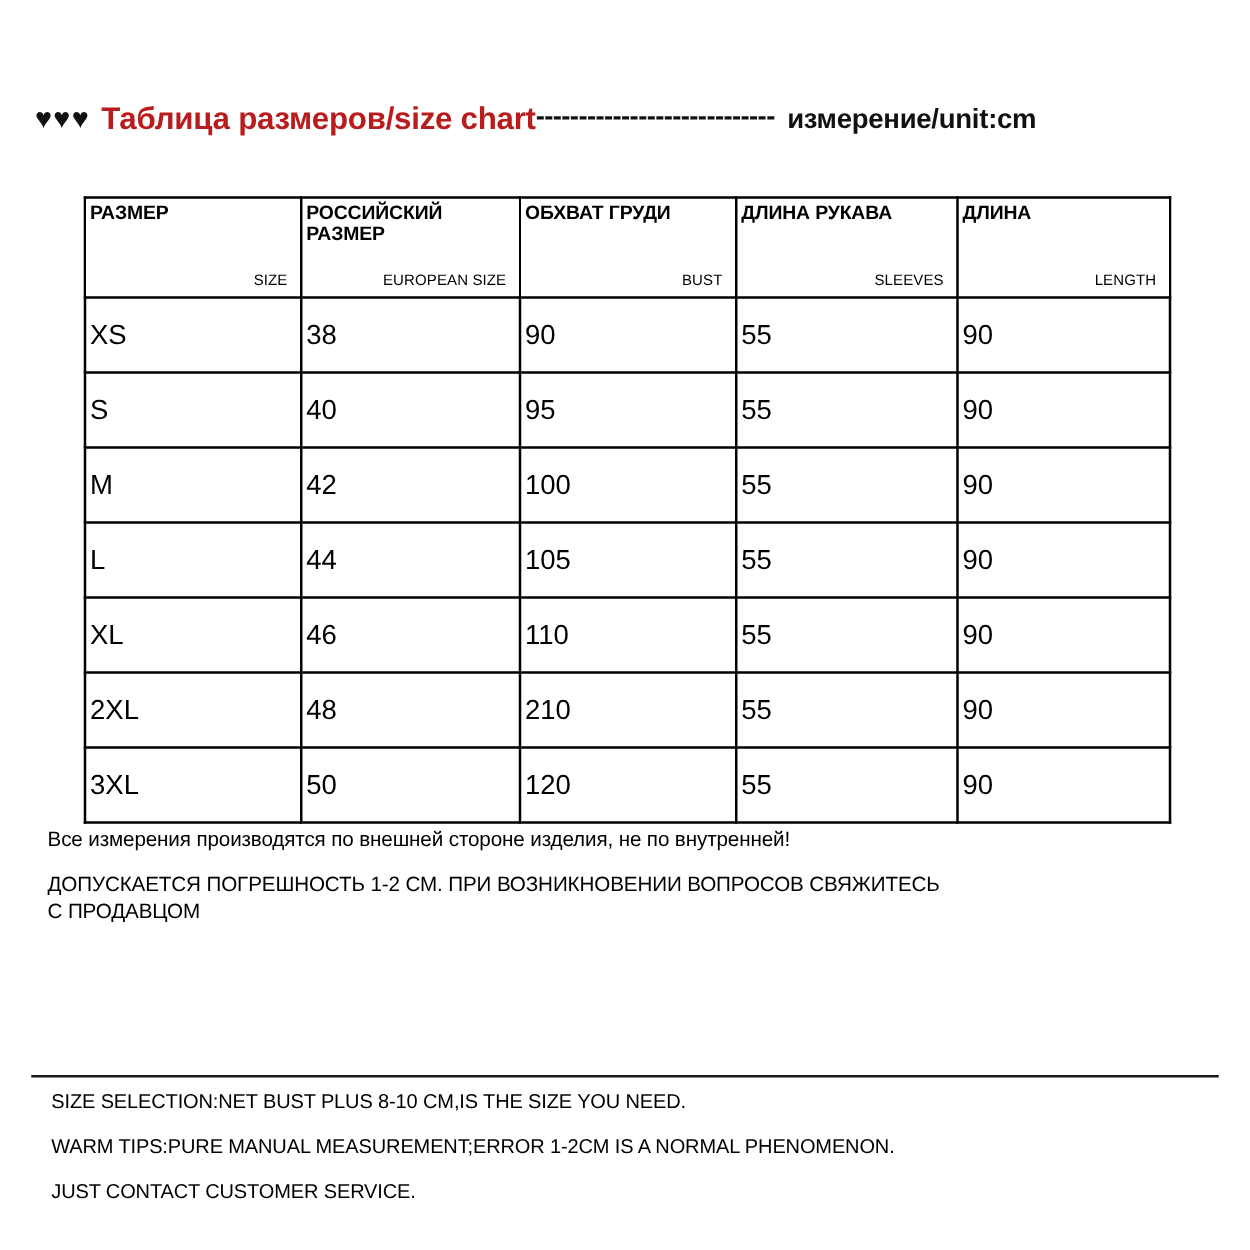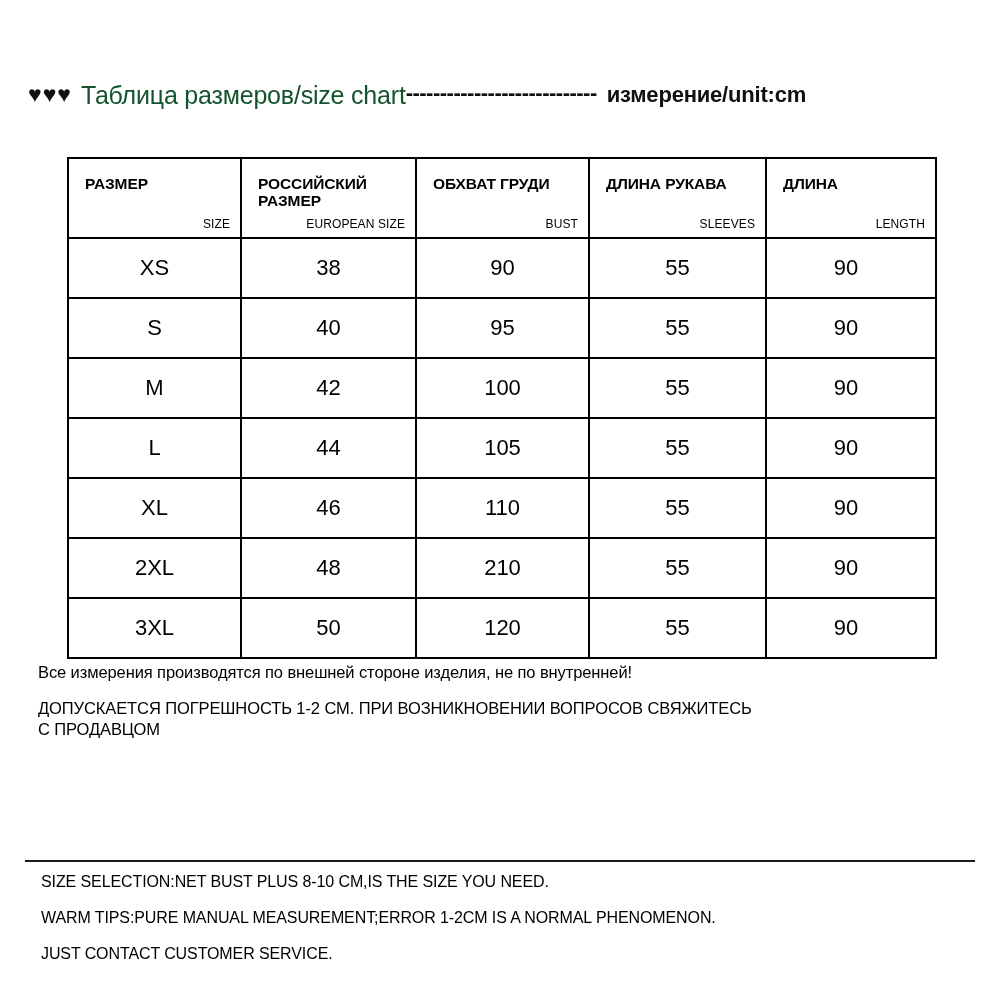--- a/index.html
+++ b/index.html
@@ -36,23 +36,23 @@
   .hearts {
     font-size: 23px;
     line-height: 1;
     letter-spacing: 1px;
     color: #111111;
     margin-right: 9px;
     transform: translateY(-1px);
   }
   .title-main {
     font-size: 25px;
-    font-weight: normal;
+    font-weight: bold;
     letter-spacing: -0.2px;
-    color: #14532d;
+    color: #b91c1c;
   }
   .dashes {
     font-size: 22px;
     font-weight: bold;
     letter-spacing: -0.5px;
     color: #111111;
     margin: 0 10px 0 0;
     transform: translateY(-2px);
     overflow: hidden;
   }
@@ -67,21 +67,21 @@
   .size-table {
     position: absolute;
     left: 67px;
     top: 157px;
     width: 868px;
     border-collapse: collapse;
     table-layout: fixed;
   }
   .size-table td, .size-table th {
     border: 2px solid #000000;
-    padding: 16px;
+    padding: 3px;
     background: #ffffff;
   }
 
   .hcell {
     height: 80px;
     position: relative;
     padding: 9px 10px 7px 10px;
     vertical-align: top;
   }
   .hcell .ru {
@@ -98,21 +98,20 @@
     right: 10px;
     bottom: 6px;
     font-size: 12px;
     font-weight: normal;
     letter-spacing: 0.1px;
     color: #000000;
   }
 
   .dcell {
     height: 60px;
-    text-align: center;
     vertical-align: middle;
     font-size: 22px;
     font-weight: normal;
     color: #000000;
   }
   .dcell.col-last { padding-right: 26px; }
 
   
   .notes {
     position: absolute;

